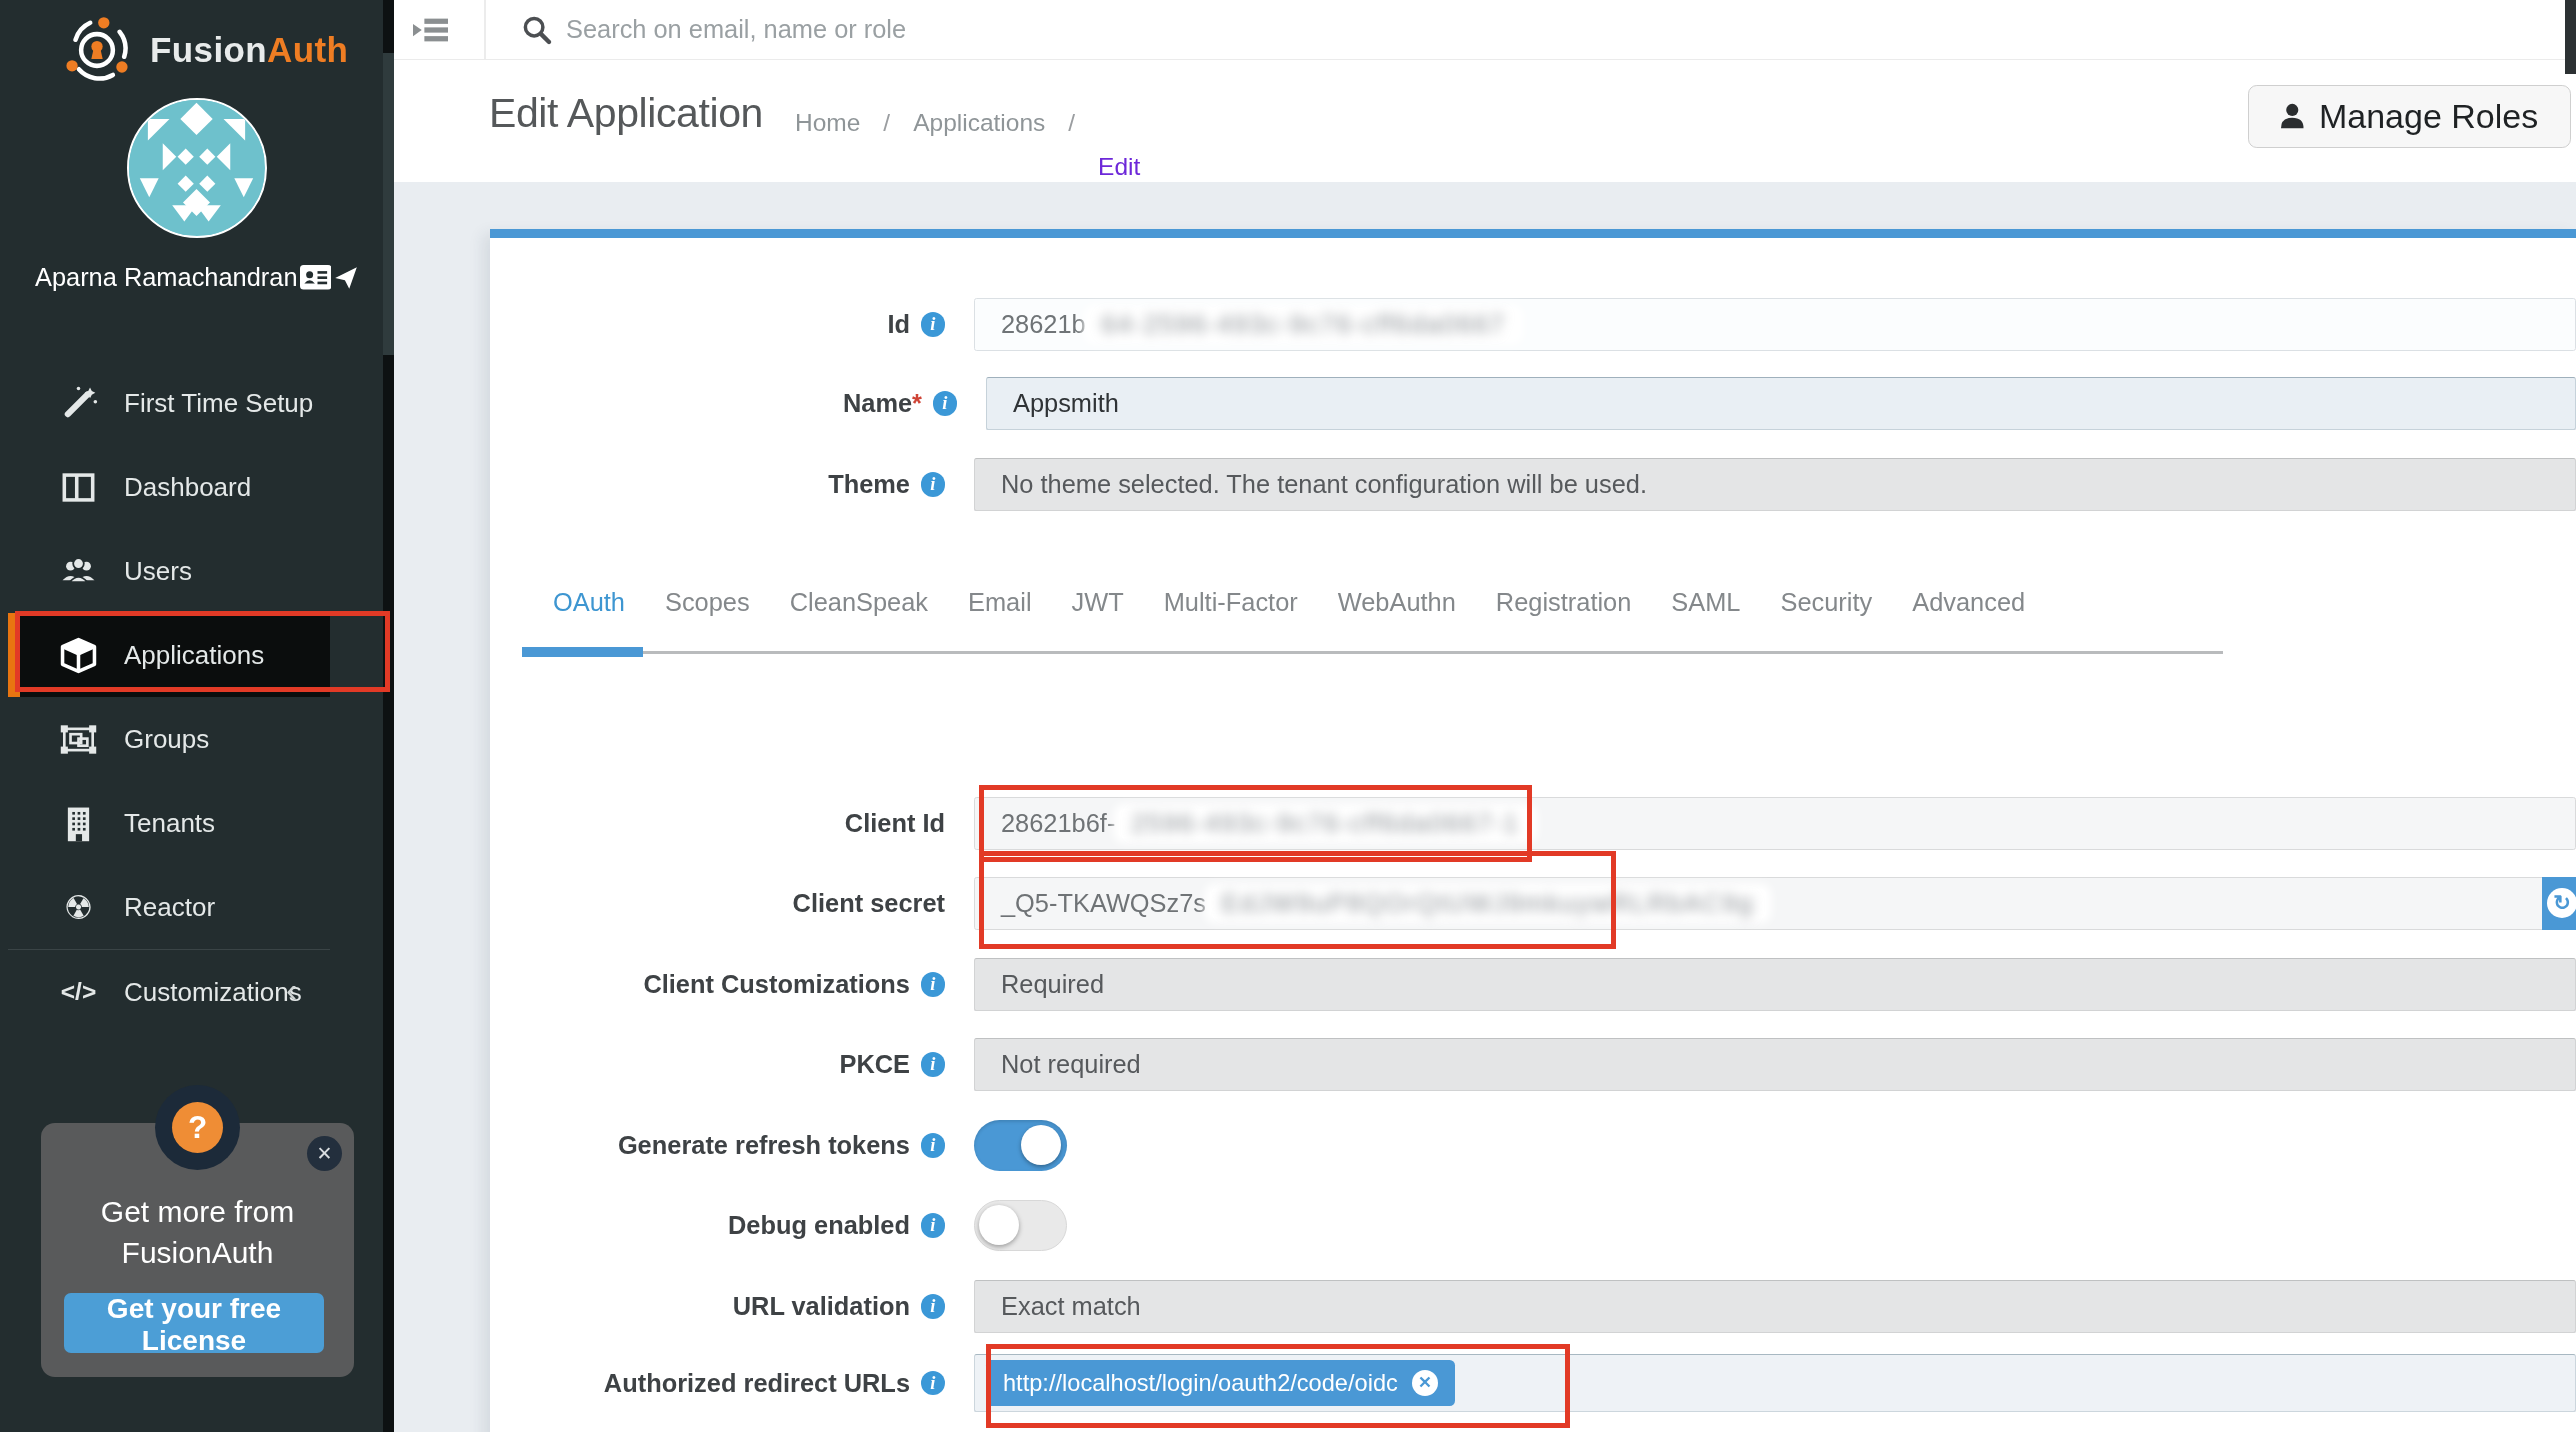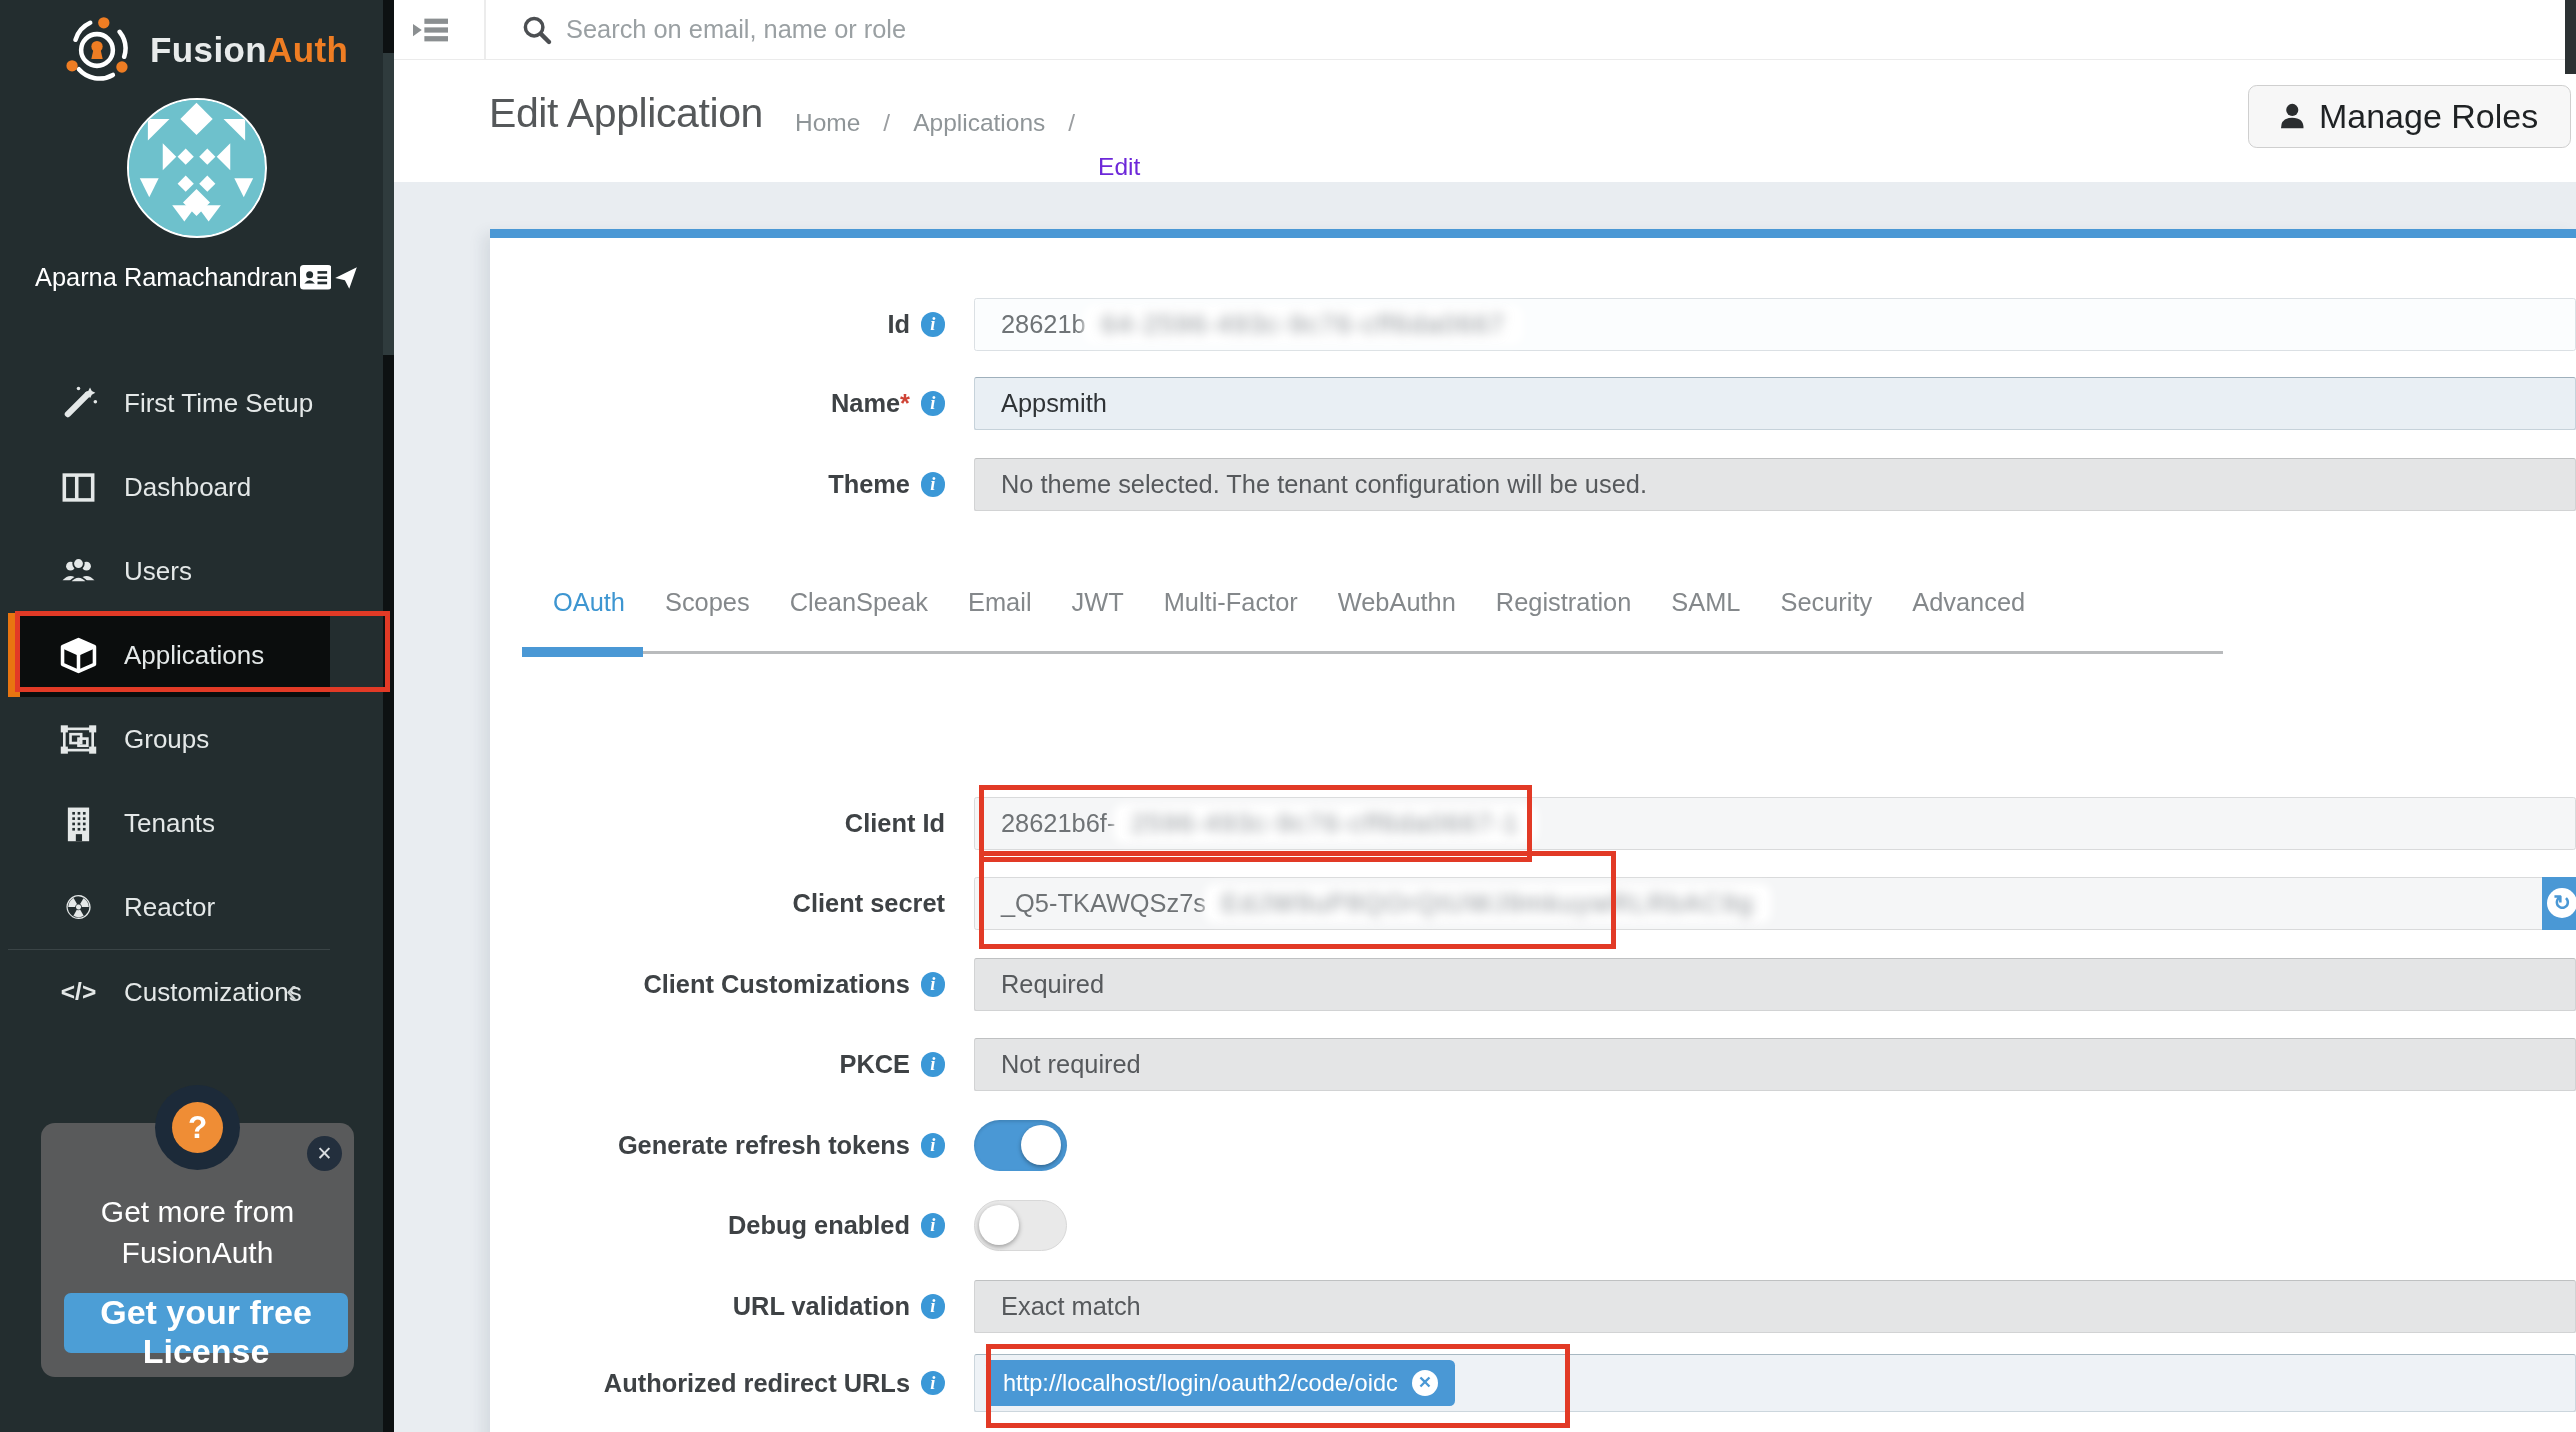--- a/index.html
+++ b/index.html
@@ -32,22 +32,22 @@
            background:#595a5b; border-radius:14px; }
   .promo-q-outer { position:absolute; left:155px; top:1085px; width:85px; height:85px;
                    border-radius:50%; background:#1c2a39; display:flex; align-items:center; justify-content:center; }
   .promo-q { width:51px; height:51px; border-radius:50%; background:#ef8d35; color:#fff;
              font-size:31.5px; font-weight:700; display:flex; align-items:center; justify-content:center; }
   .promo-x { position:absolute; left:307px; top:1136px; width:35px; height:35px; border-radius:50%;
              background:#232f3d; color:#d9dde0; font-size:19px; display:flex; align-items:center;
              justify-content:center; cursor:pointer; }
   .promo-title { position:absolute; left:41px; top:1191px; width:313px; text-align:center;
                  color:#fff; font-size:30px; line-height:41px; }
-  .promo-btn { position:absolute; left:64px; top:1293px; width:284px; height:60px;
-               background:#4c9ed6; border:none; border-radius:7px; color:#fff; font-size:34px;
+  .promo-btn { position:absolute; left:64px; top:1293px; width:260px; height:60px;
+               background:#4c9ed6; border:none; border-radius:7px; color:#fff; font-size:28px;
                font-weight:700; font-family:inherit; cursor:pointer; }
   
   .sb-track { position:absolute; right:0; top:0; width:11.4px; height:1432px; background:#0d1112; }
   .sb-thumb { position:absolute; right:0; top:53px; width:11.4px; height:302px; background:#2f3b3d; }
 
   
   #topbar { position:absolute; left:394px; top:0; right:0; height:60px; background:#fff;
             border-bottom:1.8px solid #ebebeb; }
   .collapse-ic { position:absolute; left:19px; top:15px; cursor:pointer; }
   .tb-divider { position:absolute; left:90px; top:0; bottom:0; width:1.8px; background:#ececec; }
@@ -325,21 +325,21 @@
           <span class="info" data-interactable="true">i</span>
         </div>
       <div class="fctrl">
         <div class="ibox box-id" data-interactable="true">
           <span data-interactable="false">28621b</span>
           <span class="redacted" data-interactable="false"><span>64-2596-493c-9c76-cff6da0667</span></span>
         </div>
       </div>
     </div>
 
-    <div class="frow" style="top:139px;" data-interactable="false">
+    <div class="frow" style="top:139px;padding-left:12px;" data-interactable="false">
       <div class="flabel">
           <span data-interactable="false"><span>Name</span><span class="req">*</span></span>
           <span class="info" data-interactable="true">i</span>
         </div>
       <div class="fctrl">
           <div class="ibox box-name" data-interactable="true">
             <span>Appsmith</span>
           </div>
         </div>
     </div>

